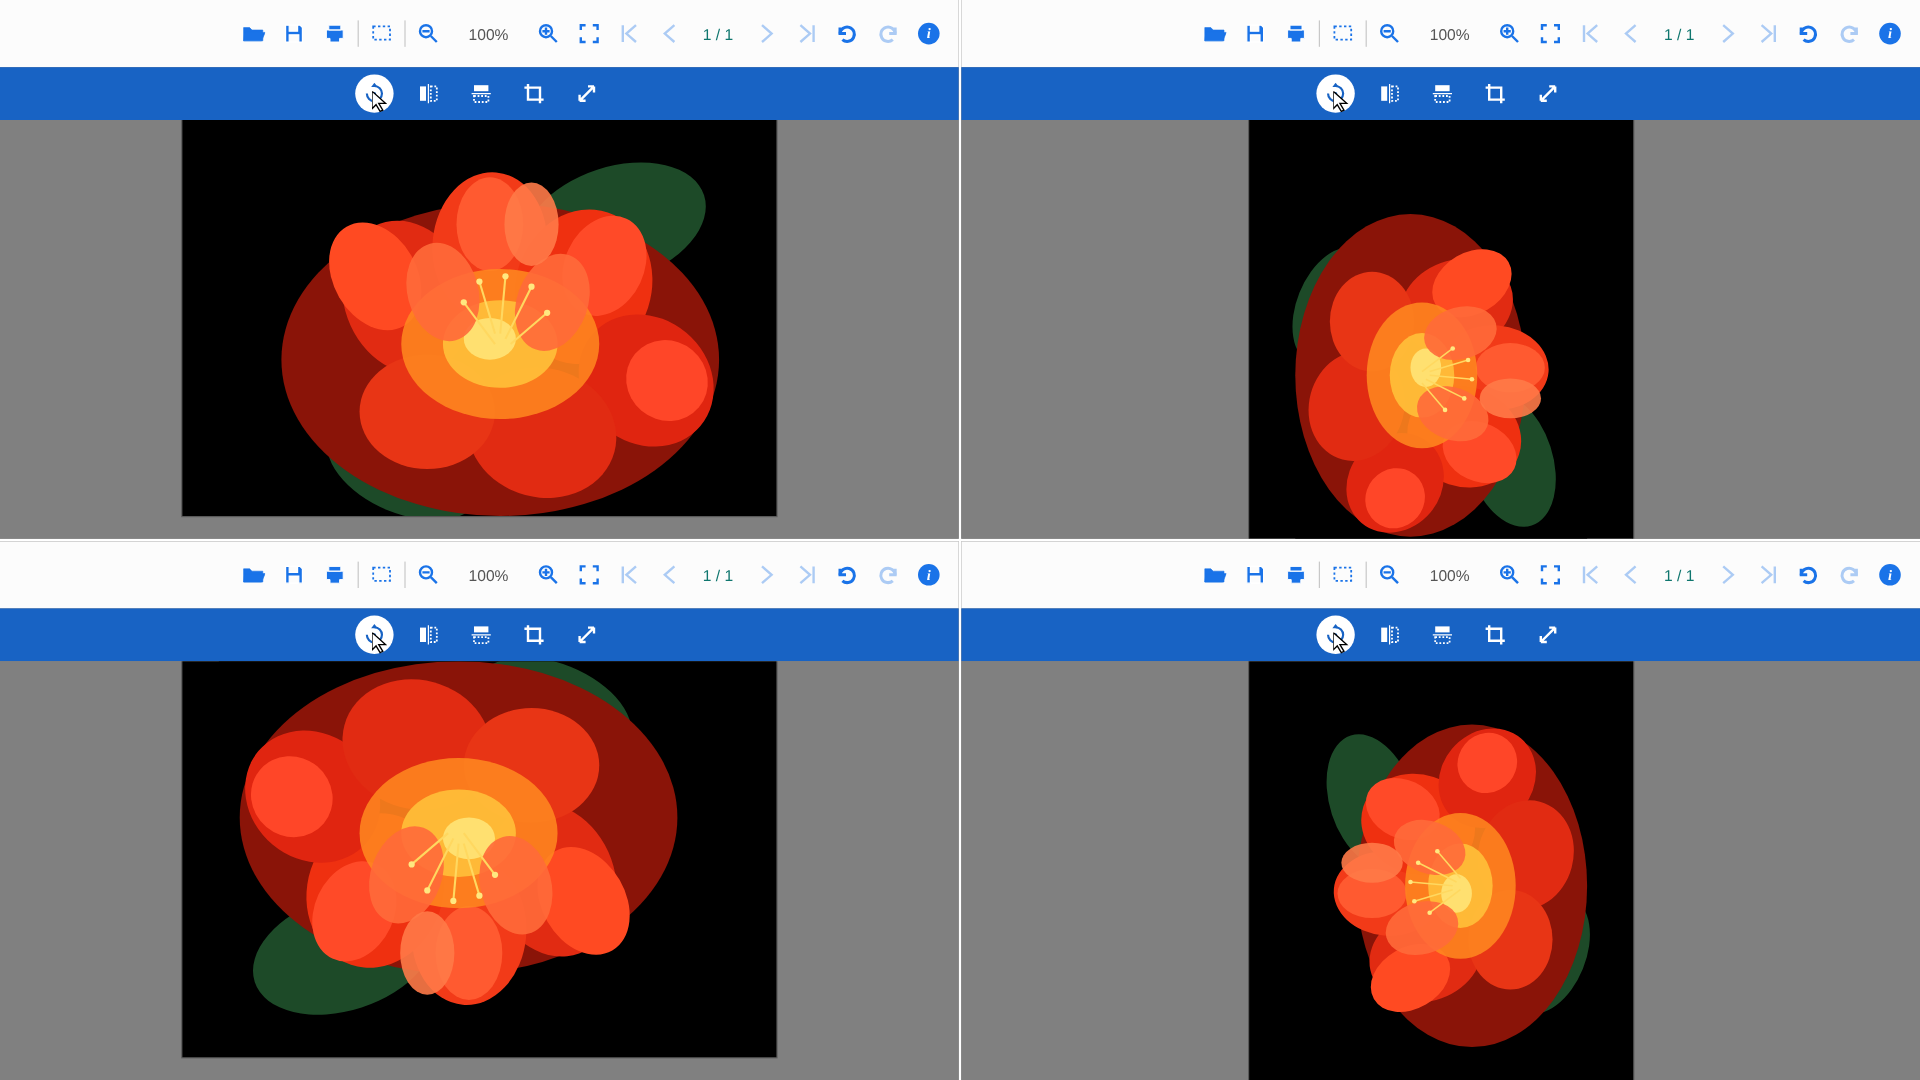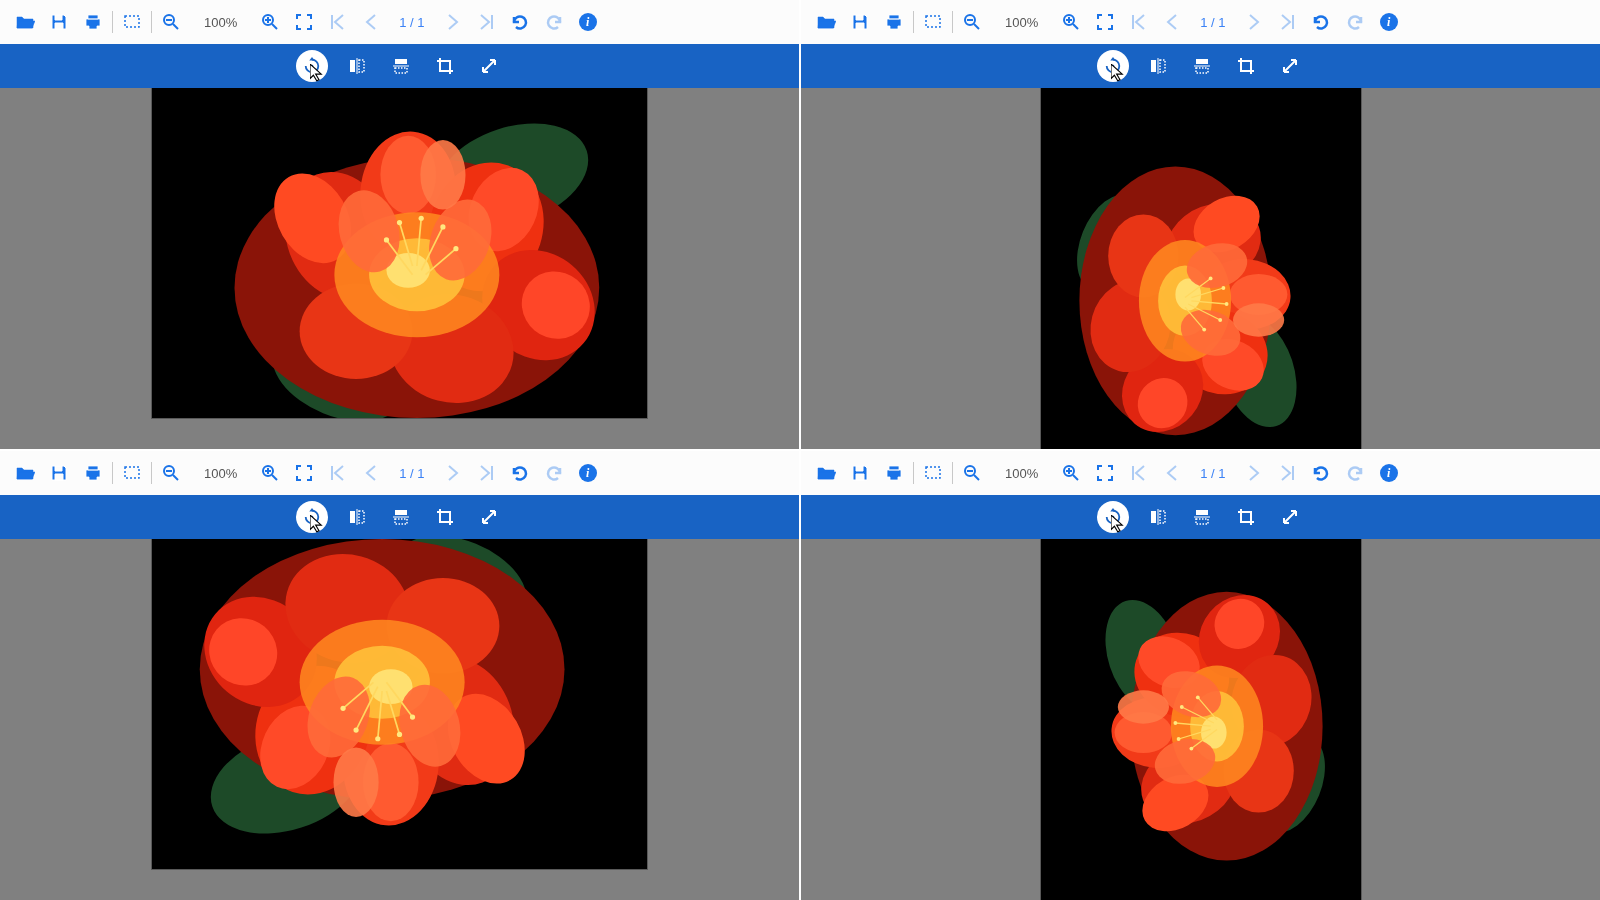--- a/index.html
+++ b/index.html
@@ -20,27 +20,28 @@
     background: #fff;
   }
   .pane {
     display: flex;
     flex-direction: column;
     background: #808080;
     overflow: hidden;
   }
   .toolbar-top {
     background: #fcfcfc;
-    height: 44px;
+    height: 56px;
     display: flex;
     align-items: center;
     padding: 0 10px;
     gap: 4px;
     color: #1a73e8;
     flex-shrink: 0;
+    justify-content: flex-end;
   }
   .toolbar-blue {
     background: #1863c4;
     height: 44px;
     display: flex;
     align-items: center;
     justify-content: center;
     gap: 14px;
     color: #fff;
     flex-shrink: 0;
@@ -64,21 +65,21 @@
   }
   .zoom-label {
     font-size: 13px;
     color: #555;
     padding: 0 14px;
     min-width: 50px;
     text-align: center;
   }
   .page-label {
     font-size: 13px;
-    color: #3b82f6;
+    color: #0f766e;
     padding: 0 8px;
     min-width: 40px;
     text-align: center;
   }
   .canvas {
     flex: 1;
     background: #808080;
     display: flex;
     align-items: flex-start;
     justify-content: center;

